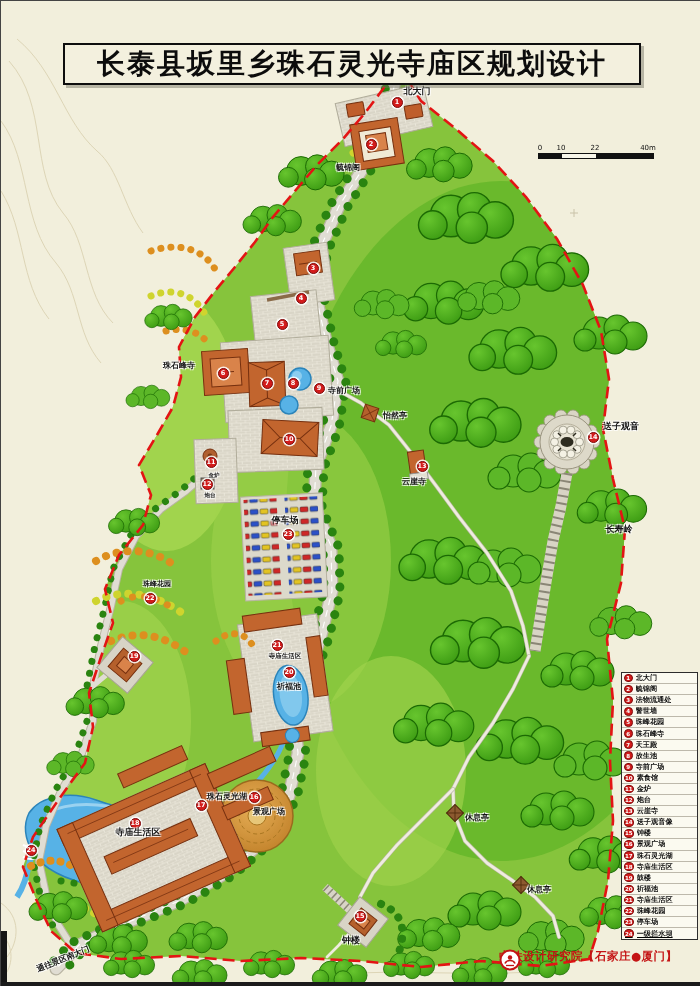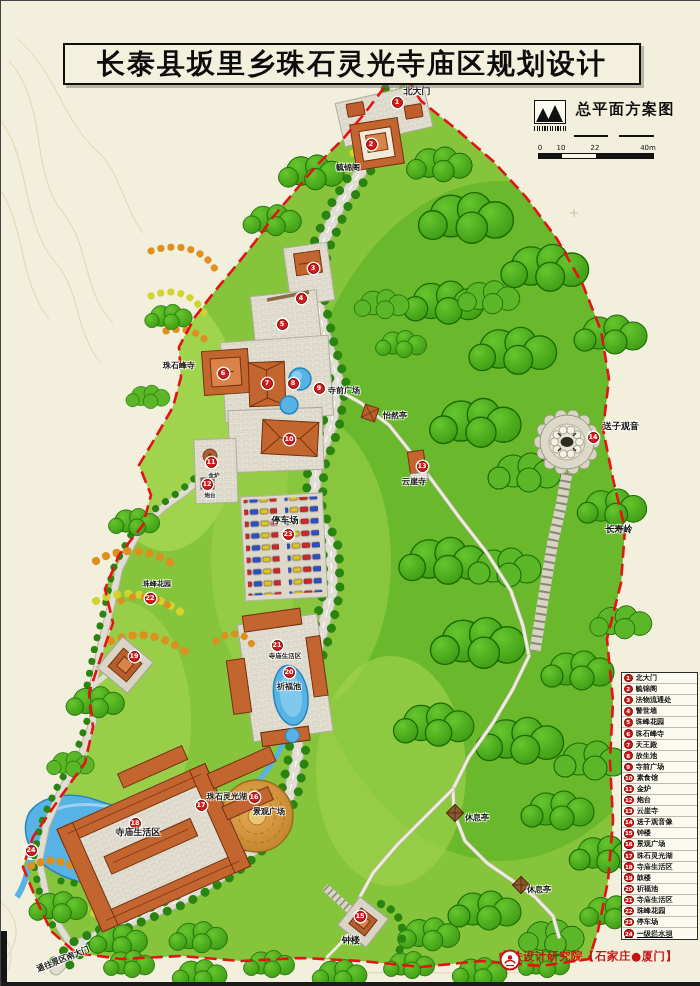--- a/index.html
+++ b/index.html
@@ -360,25 +360,20 @@
     <circle cx="296" cy="375" r="5" fill="#8ccdef"></circle>
   </g>
 
   <polygon fill="none" stroke="#e31414" stroke-width="2.6" stroke-dasharray="12 6" points="397,64 420,100 455,128 492,160 525,196 556,238 582,284 600,330 608,378 602,428 612,478 624,528 620,582 606,638 612,700 609,760 612,820 607,880 597,930 588,958 540,965 480,960 420,966 360,960 300,957 240,960 180,955 120,958 75,952 50,930 35,898 22,866 32,836 58,798 84,762 92,726 88,692 100,656 112,622 104,588 118,554 142,524 150,494 138,464 156,434 172,406 180,376 178,346 194,316 214,290 234,266 254,241 272,216 294,190 316,164 342,138 364,112 382,88"></polygon>
 </svg>
 
 <div class="title-box">
   <h1>长泰县坂里乡珠石灵光寺庙区规划设计</h1>
 </div>
 
-<div class="plan-head">
-  <span class="logo"></span><span class="plan-label">总平面方案图</span>
-  <div class="logo-sub"></div>
-  <div class="plan-rule"></div>
-</div>
 
 <div class="scalebar">
   <span class="tick" style="left:2px">0</span>
   <span class="tick" style="left:23px">10</span>
   <span class="tick" style="left:57px">22</span>
   <span class="tick" style="left:110px">40m</span>
   <div class="bar">
     <div class="s1"></div>
         <div class="s2"></div>
         <div class="s3"></div>

